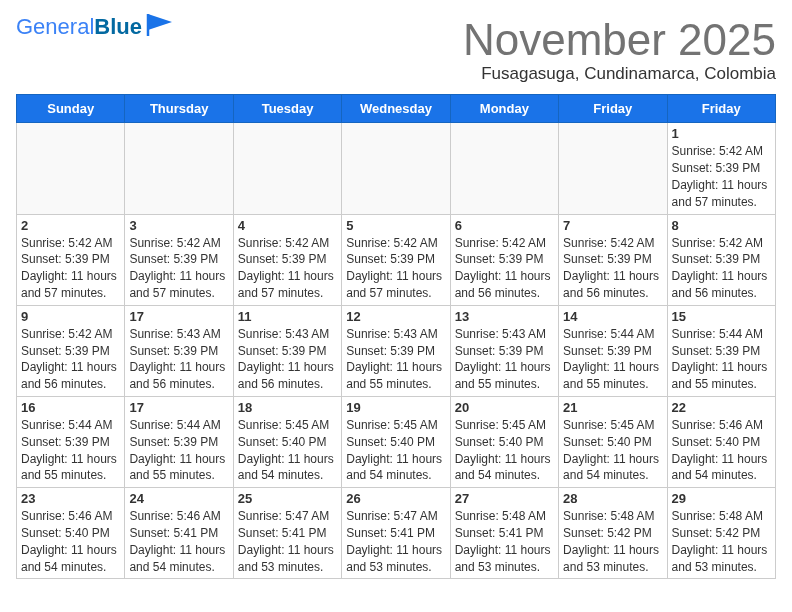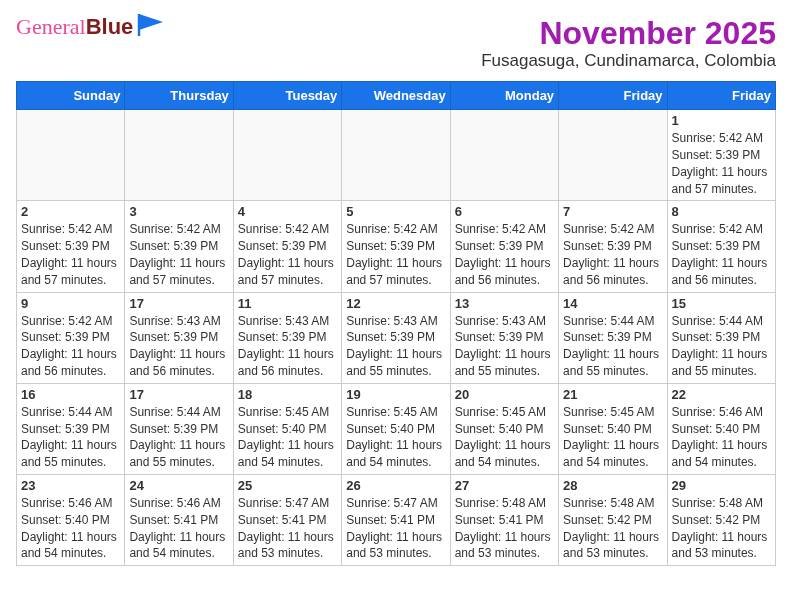--- a/index.html
+++ b/index.html
@@ -20,47 +20,47 @@
       display: flex;
       flex-direction: column;
       align-items: flex-start;
     }
     .logo-text {
       font-size: 22px;
       font-weight: normal;
       color: #333;
       line-height: 1;
     }
-    .logo-text span.general { color: #ec4899; font-family: Liberation Serif, serif; }
-    .logo-text span.blue { color: #7f1d1d; font-weight: bold; }
+    .logo-text span.general { color: #3b82f6; }
+    .logo-text span.blue { color: #0369a1; font-weight: bold; }
     .title-area {
       text-align: right;
     }
     .month-title {
-      font-size: 32px;
-      font-weight: bold;
-      color: #a21caf;
+      font-size: 44px;
+      font-weight: normal;
+      color: #737373;
       line-height: 1.1;
     }
     .location-title {
       font-size: 17px;
       color: #333;
     }
     .calendar {
       width: 100%;
       border-collapse: collapse;
       border: 1px solid #ccc;
     }
     .calendar th {
       background: #1a73e8;
       color: #fff;
       font-size: 13px;
       font-weight: bold;
       padding: 6px 4px;
-      text-align: right;
+      text-align: center;
       border: 1px solid #1565c0;
     }
     .calendar td {
       vertical-align: top;
       border: 1px solid #ccc;
       padding: 3px 4px;
       width: calc(100% / 7);
       min-height: 80px;
       font-size: 10.5px;
       color: #333;

